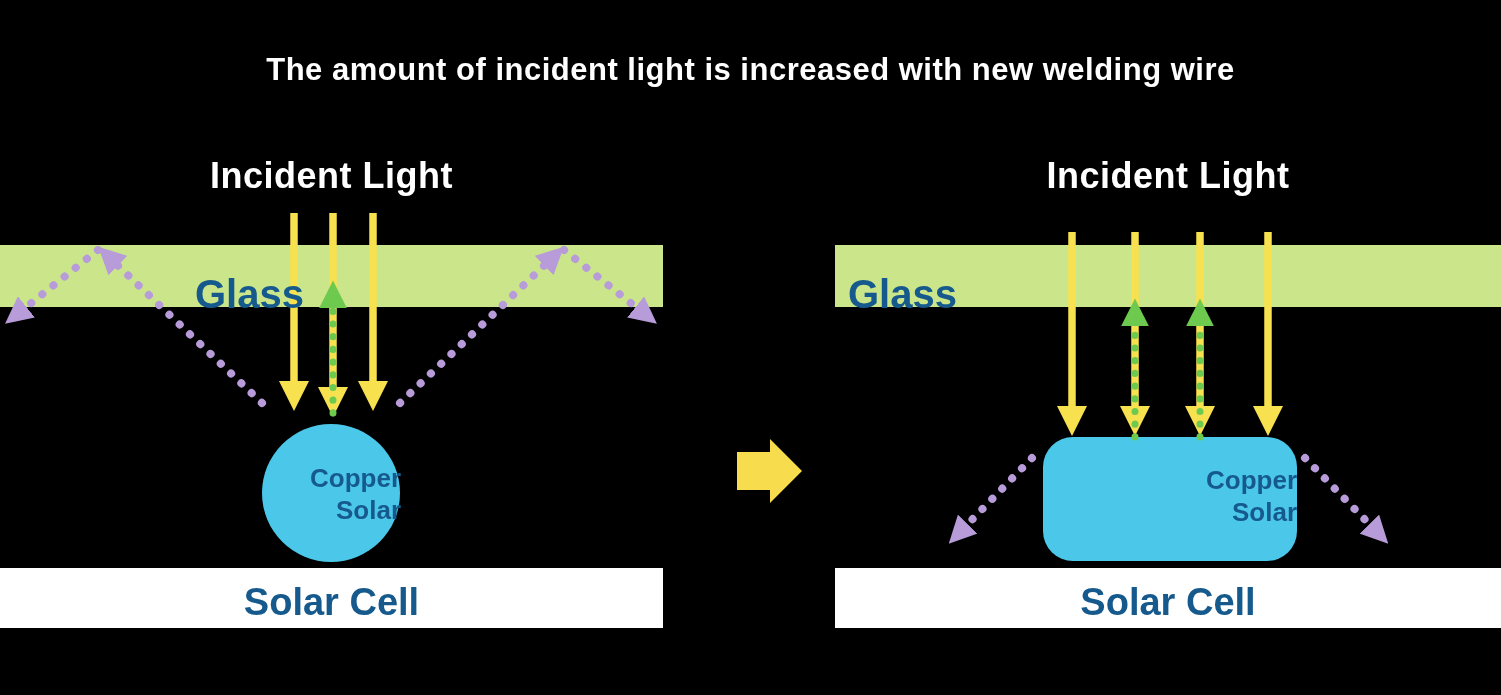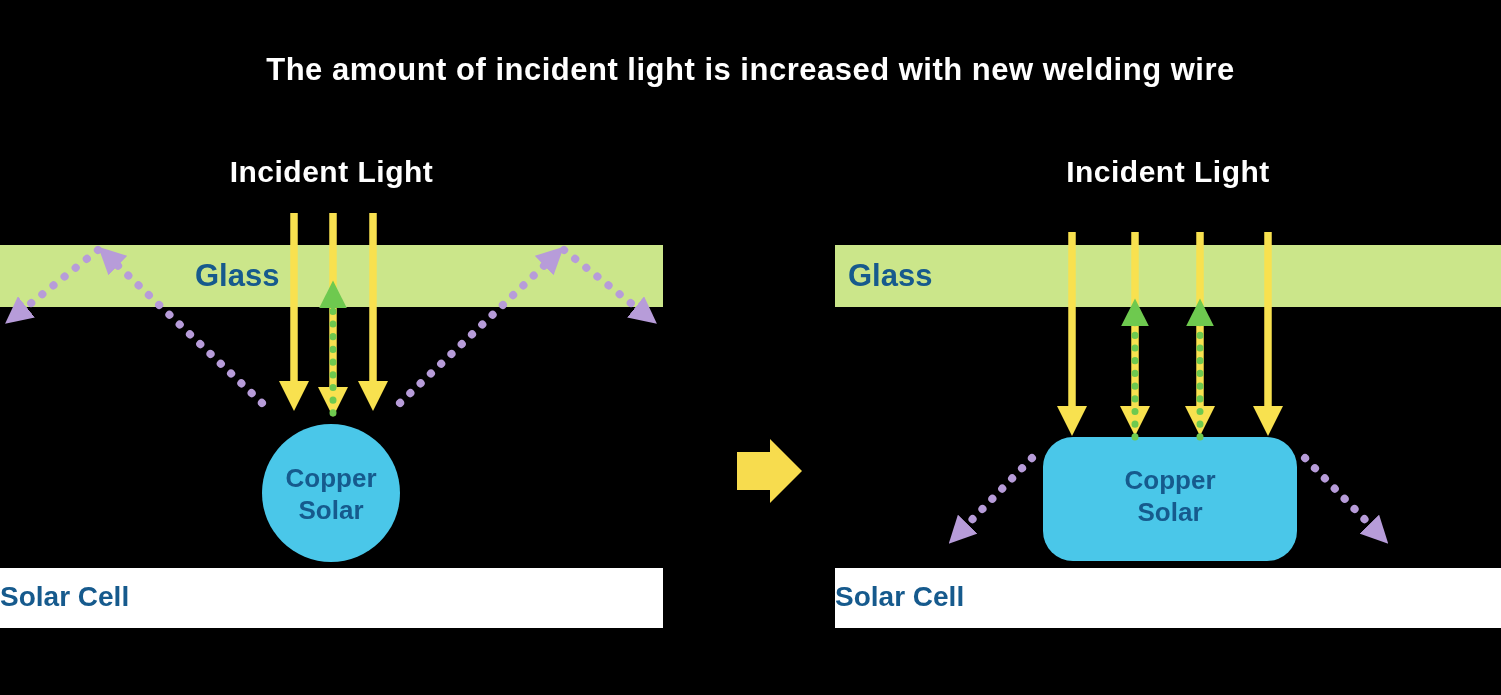--- a/index.html
+++ b/index.html
@@ -21,31 +21,31 @@
   .ah-y{fill:var(--incident-arrow,#f8e14f);}
   .ah-g{fill:var(--reflected-green,#6ec94f);}
   .ah-p{fill:var(--scattered-purple,#b79cd9);}
   .label{position:absolute;color:var(--label-blue,#165a8d);font-weight:700;}
   .title{
     position:absolute;left:0;top:52px;width:1501px;text-align:center;
     color:var(--title-text,#fff);font-size:31px;font-weight:700;letter-spacing:.5px;
   }
   .incident{
     position:absolute;top:155px;text-align:center;color:var(--title-text,#fff);
-    font-size:30px;font-weight:700;letter-spacing:.5px;
+    font-size:36px;font-weight:700;letter-spacing:.5px;
   }
   .incident.left{left:0;width:663px;}
   .incident.right{left:835px;width:666px;}
-  .glass-label{font-size:31px;top:258px;}
+  .glass-label{font-size:40px;top:272px;}
   .glass-label.left{left:195px;}
   .glass-label.right{left:848px;}
-  .copper-label{text-align:center;font-size:26px;line-height:32px;}
+  .copper-label{text-align:right;font-size:26px;line-height:32px;}
   .copper-label.wire{left:261px;top:462px;width:140px;}
   .copper-label.ribbon{left:1043px;top:464px;width:254px;}
-  .solar-label{top:581px;font-size:28px;}
+  .solar-label{top:581px;text-align:center;font-size:38px;}
   .solar-label.left{left:0;width:663px;}
   .solar-label.right{left:835px;width:666px;}
 </style>
 </head>
 <body>
 
 <div class="stage">
 
   <svg class="layer" width="1501" height="695" viewBox="0 0 1501 695">
     <defs>

